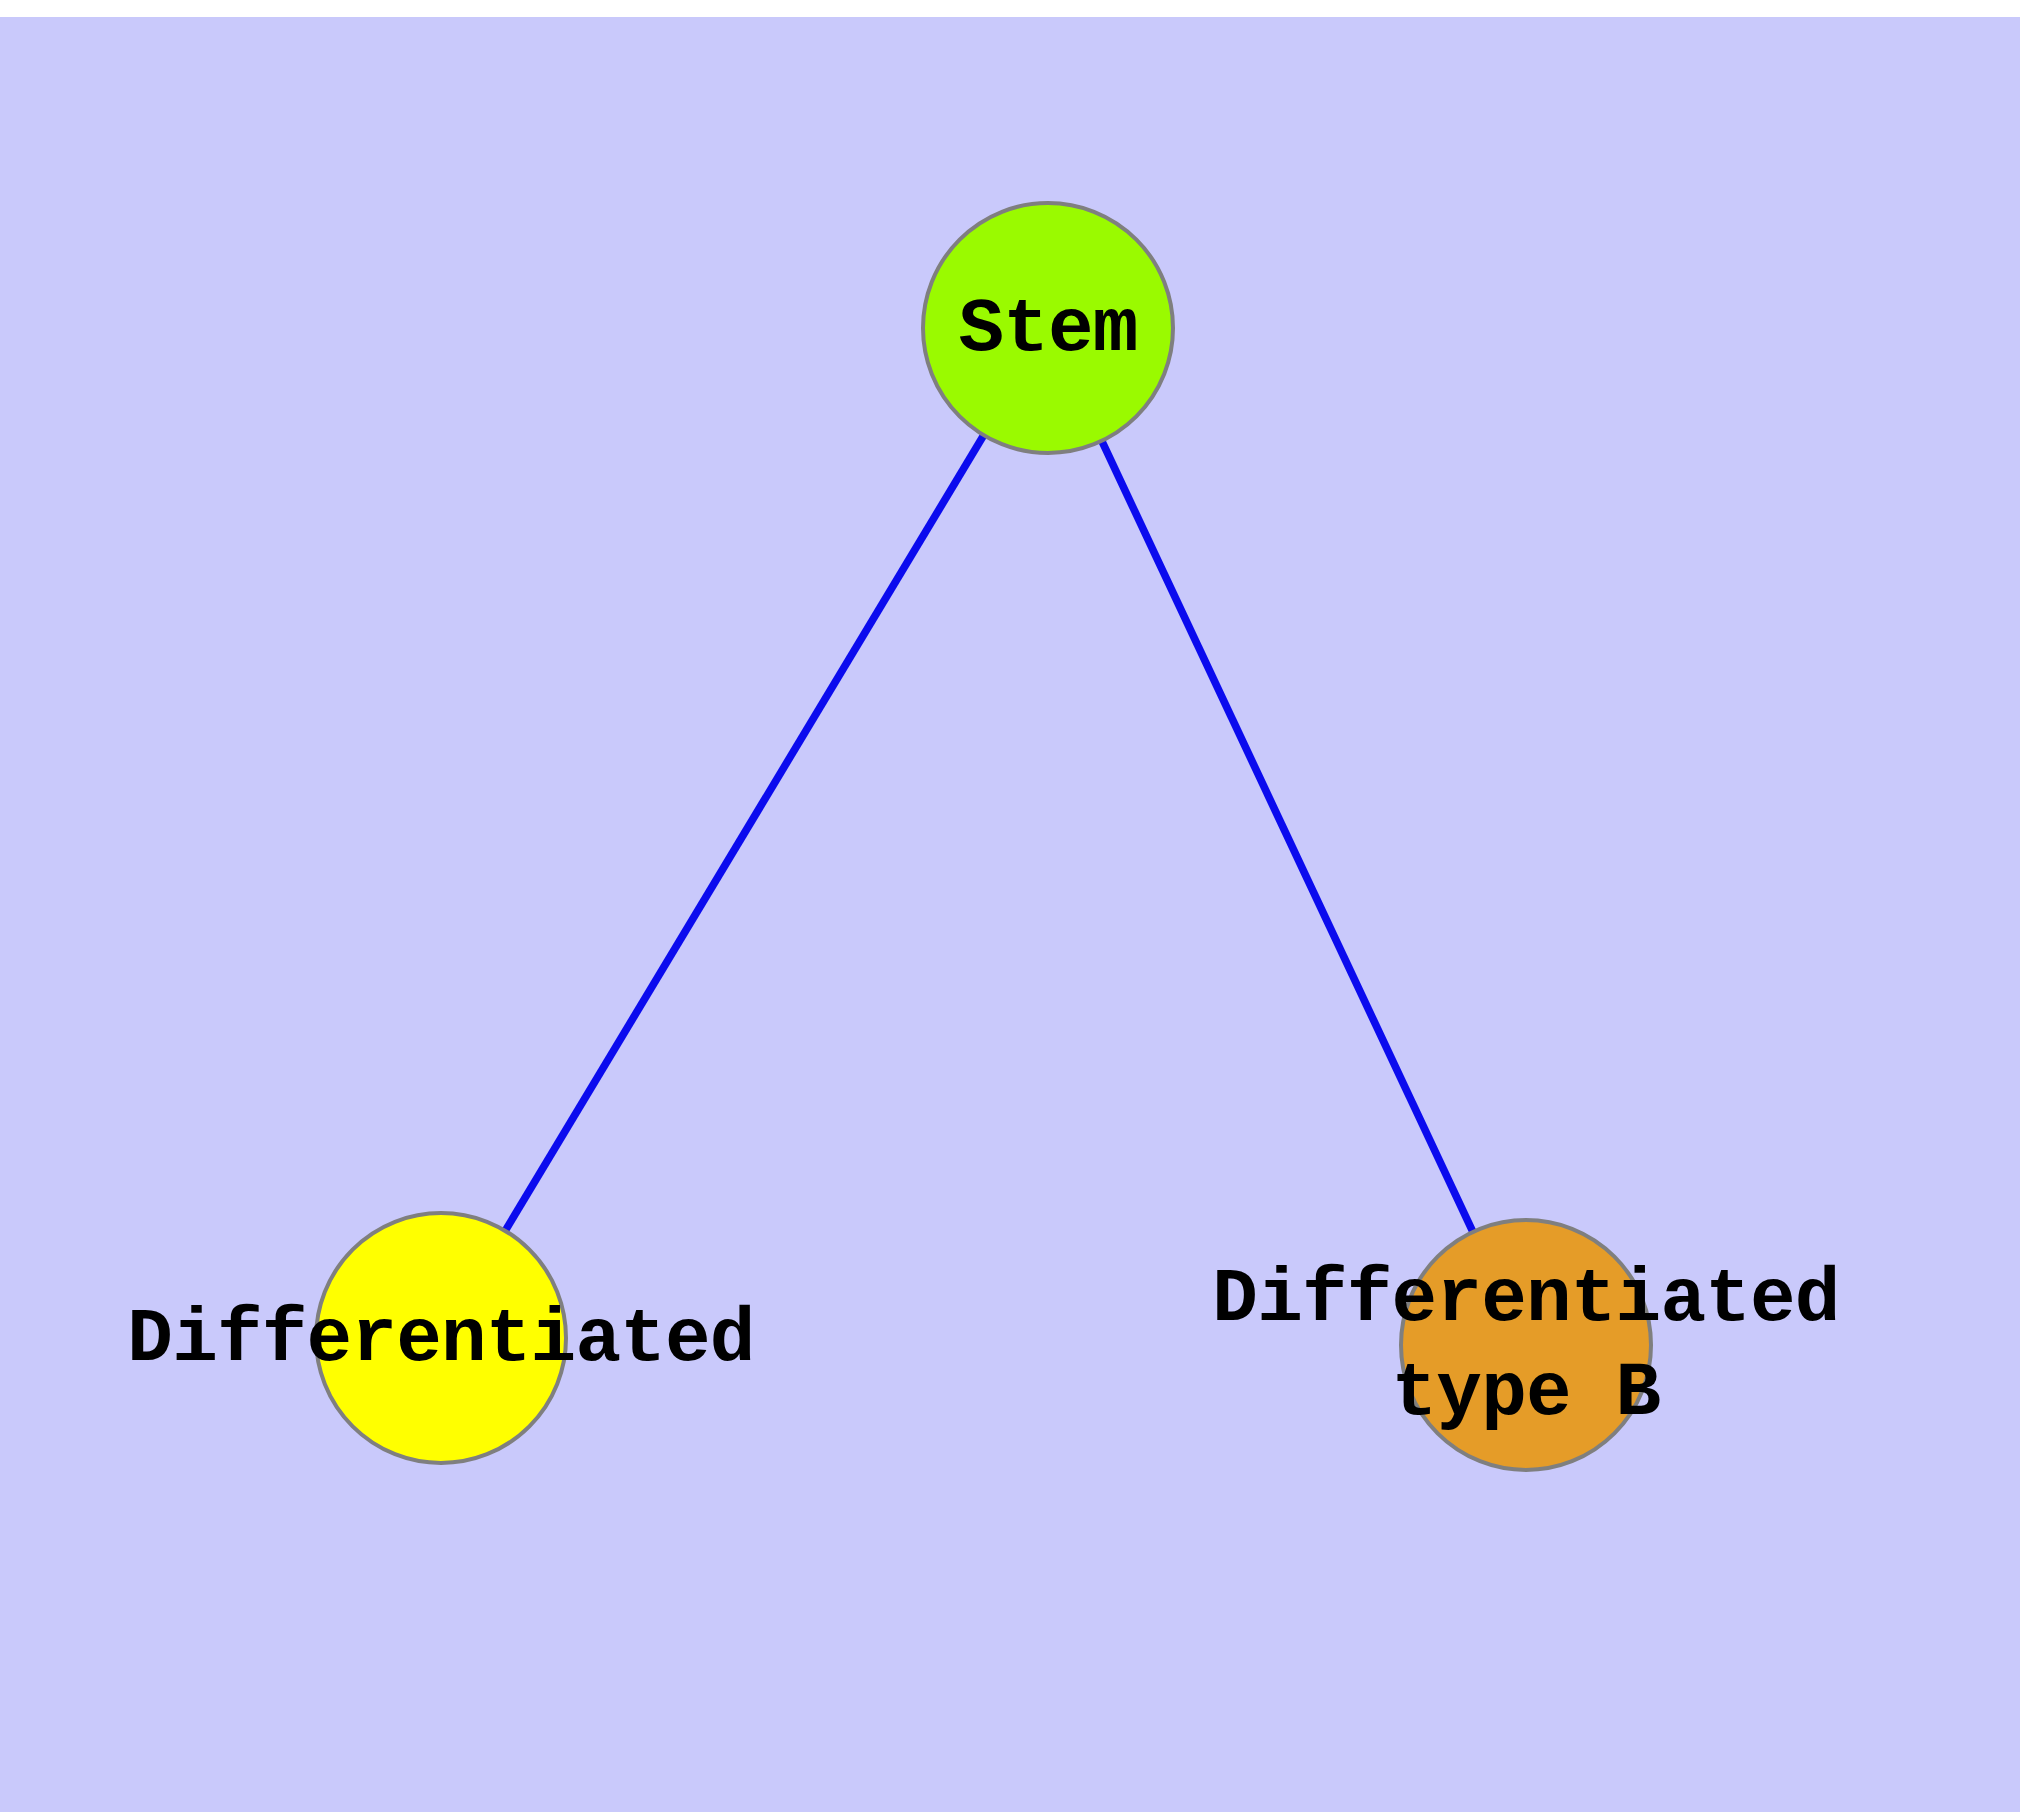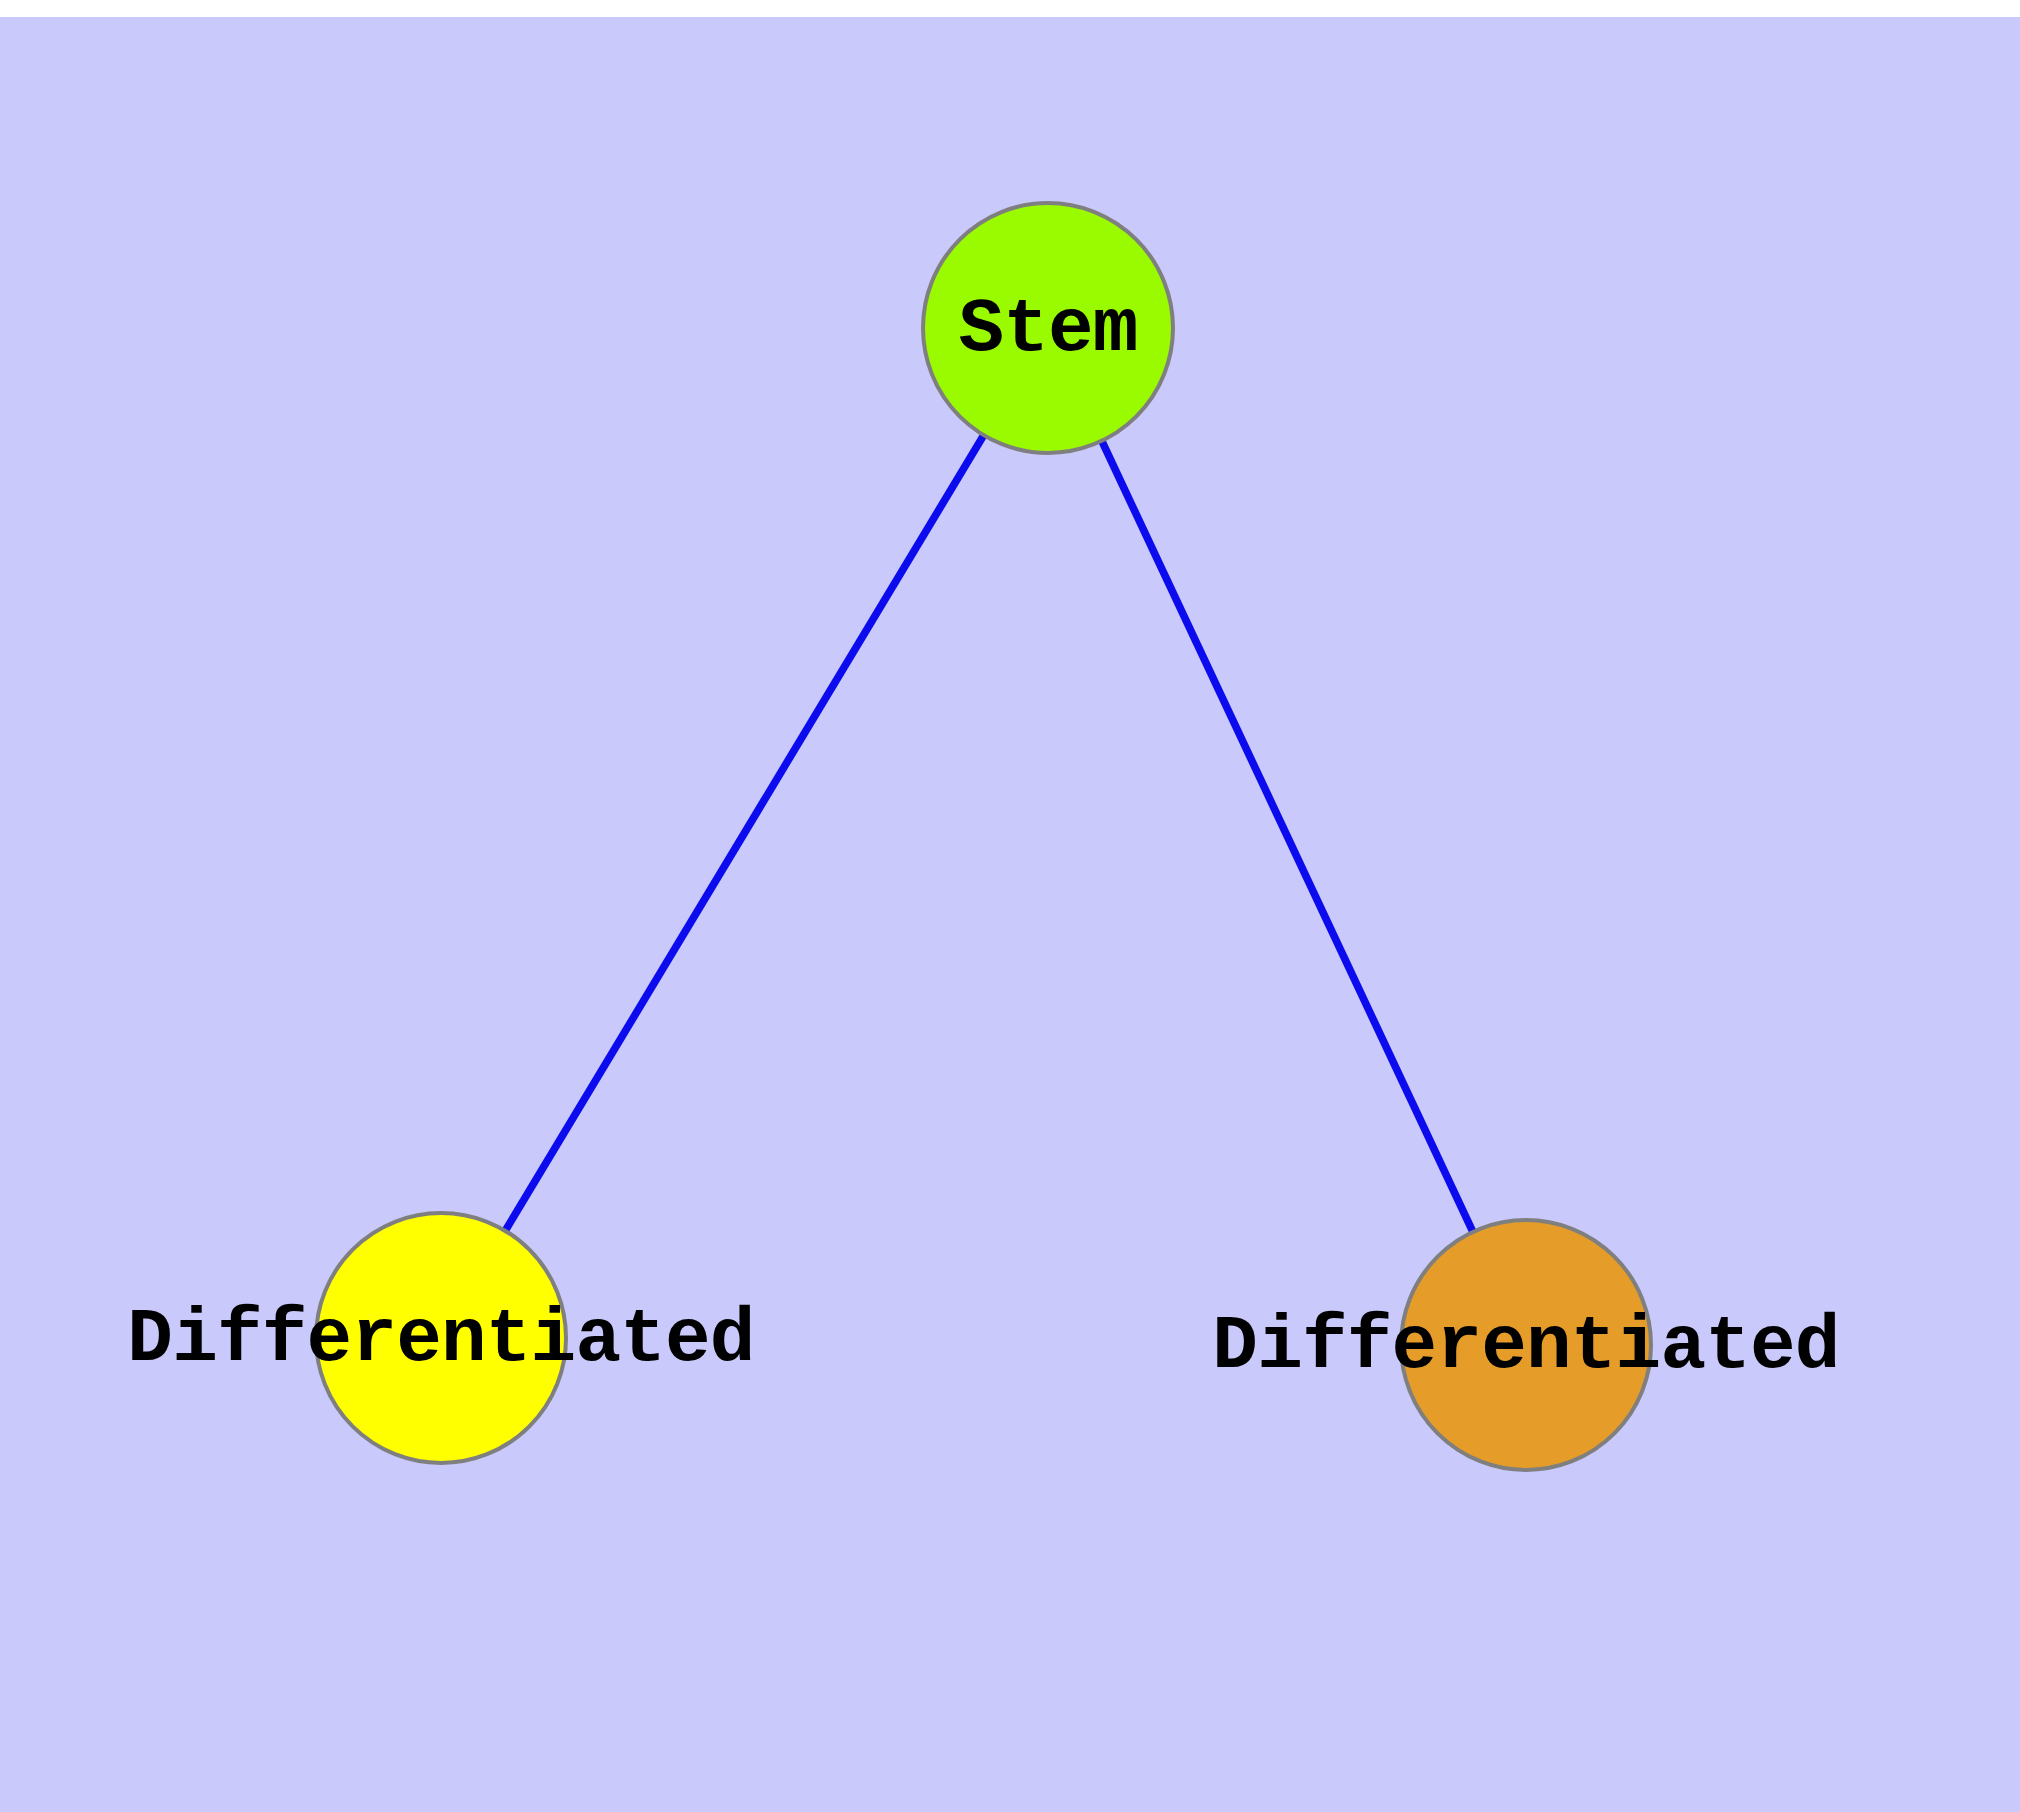--- a/index.html
+++ b/index.html
@@ -79,18 +79,19 @@
   <div class="node-label label-stem" style="color: rgb(0, 0, 0);">
     <div>Stem</div>
   </div>
 
   <div class="node-label label-a" style="color: rgb(0, 0, 0);">
     <div>Differentiated</div>
   </div>
 
   <div class="node-label label-b" style="color: rgb(0, 0, 0);">
     <div>Differentiated</div>
+    <div>type B</div>
   </div>
 
   <div class="page-margin top"></div>
   <div class="page-margin bottom"></div>
 </div>
 
 
 </body></html>

